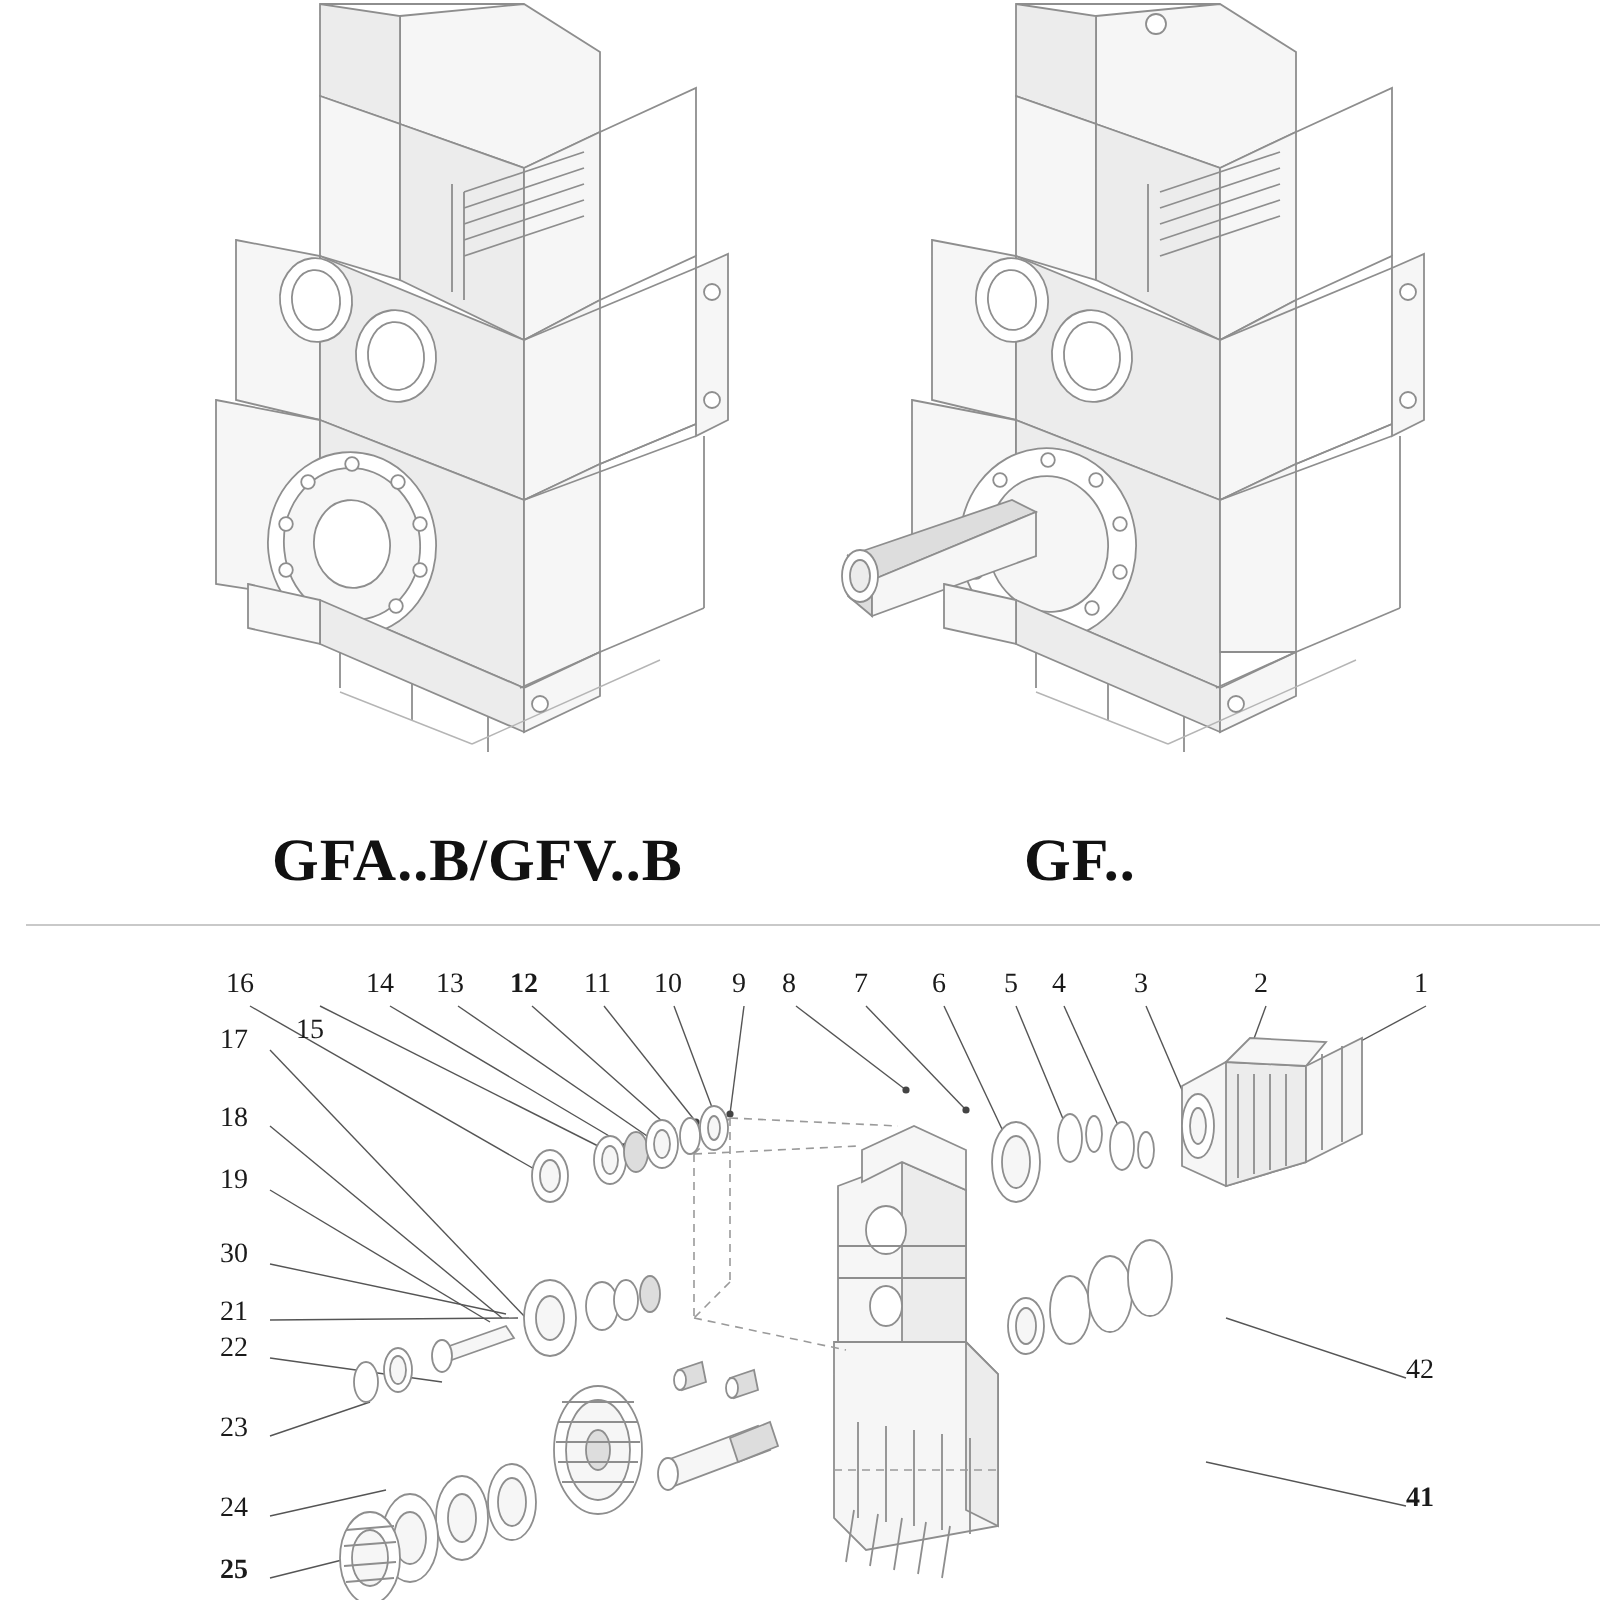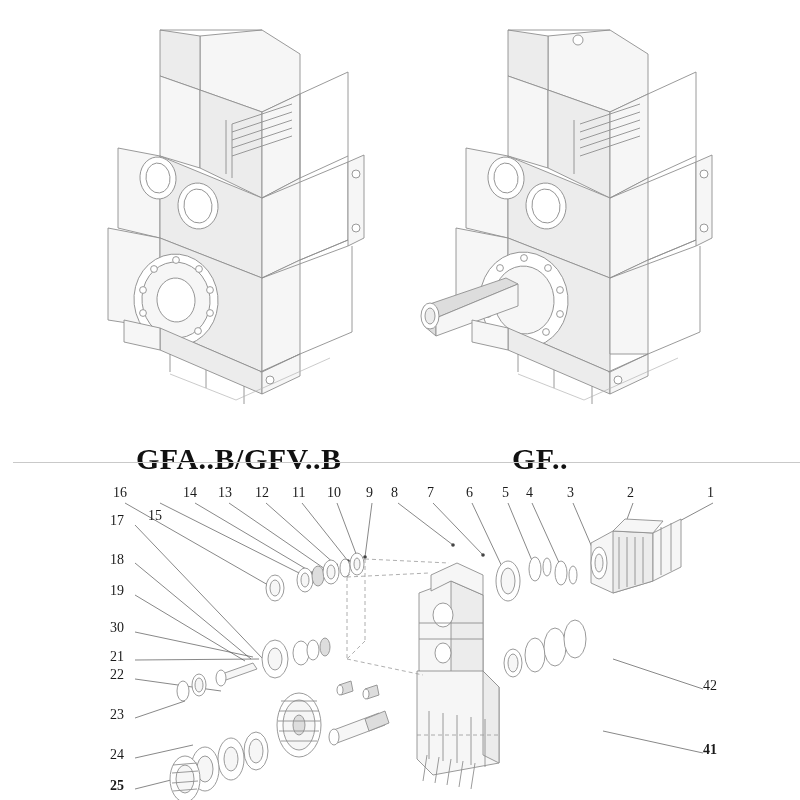--- a/index.html
+++ b/index.html
@@ -17,21 +17,21 @@
   #page {
     position: relative;
     width: 800px;
     height: 800px;
     background: #ffffff;
   }
   .panel {
     position: absolute;
   }
   #top-panel {
-    left: 0; top: 0; width: 772px; height: 462px; margin-top: 28px;
+    left: 0; top: 0; width: 772px; height: 462px;
   }
   #caption-row {
     position: absolute;
     left: 0;
     top: 408px;
     width: 800px;
     height: 48px;
   }
   .caption {
     position: absolute;
@@ -404,21 +404,21 @@
         <path class="filllight" d="M640,70 L668,56 L668,104 L640,118 Z"></path>
         <path class="ln" d="M648,64 L648,112"></path>
         <path class="ln" d="M658,60 L658,108"></path>
       </g>
     </svg>
 
     <div class="num" style="left:100px;  top:22px;">16</div>
     <div class="num" style="left:135px;  top:22px;margin-top:23px;">15</div>
     <div class="num" style="left:170px;  top:22px;">14</div>
     <div class="num" style="left:205px;  top:22px;">13</div>
-    <div class="num" style="left:242px;  top:22px;">12</div>
+    <div class="num" style="left:242px;  top:22px;font-weight:bold;">12</div>
     <div class="num" style="left:279px;  top:22px;">11</div>
     <div class="num" style="left:314px;  top:22px;">10</div>
     <div class="num" style="left:353px;  top:22px;">9</div>
     <div class="num" style="left:378px;  top:22px;">8</div>
     <div class="num" style="left:414px;  top:22px;">7</div>
     <div class="num" style="left:453px;  top:22px;">6</div>
     <div class="num" style="left:489px;  top:22px;">5</div>
     <div class="num" style="left:513px;  top:22px;">4</div>
     <div class="num" style="left:554px;  top:22px;">3</div>
     <div class="num" style="left:614px;  top:22px;">2</div>

